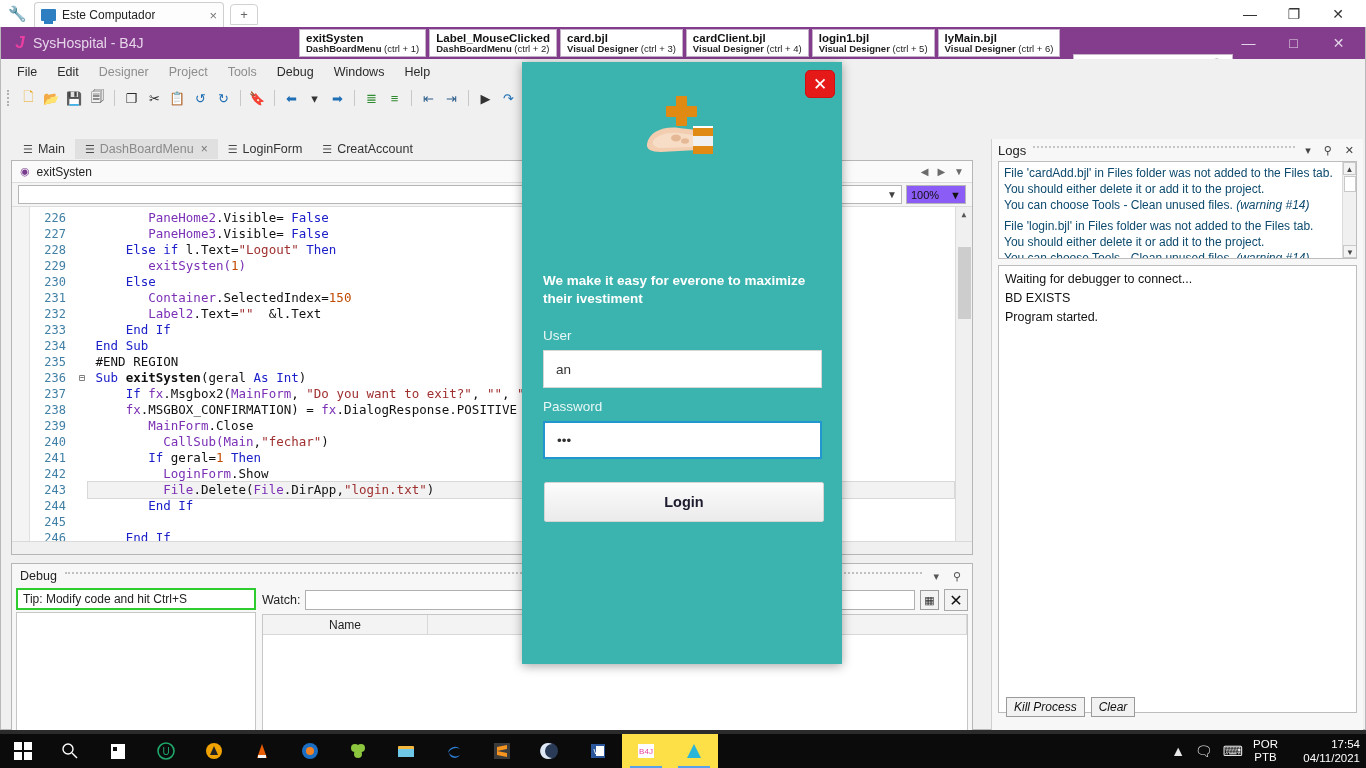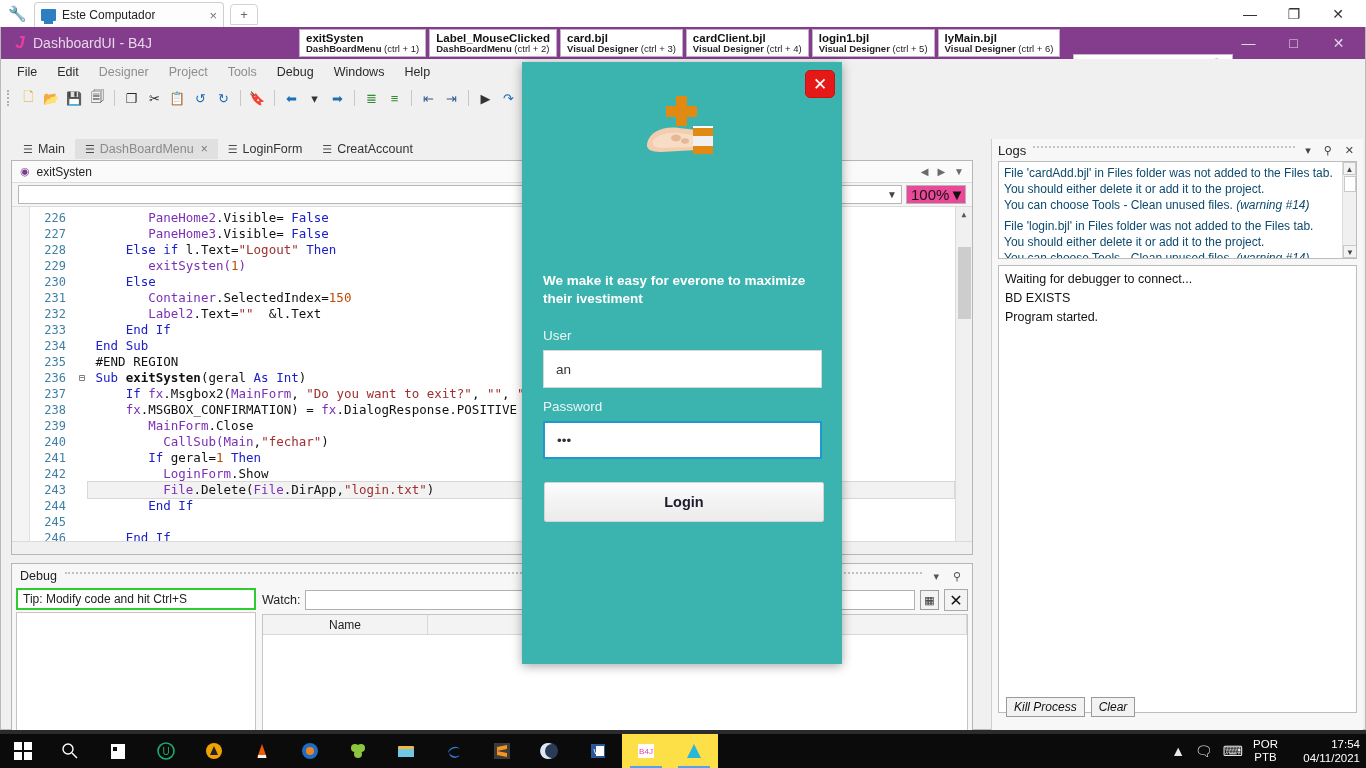--- a/index.html
+++ b/index.html
@@ -125,23 +125,23 @@
   }
   .code-header .gicon { color: #7a3d8e; font-size: 11px; }
   .code-header .gname { font-size: 12px; color: #222; }
   .code-navs { margin-left: auto; display:flex; gap: 9px; padding-right: 8px;
                color: #6b6b6b; font-size: 10px; }
   .code-selectors { height: 24px; background: #f5f5f5; border-bottom: 1px solid #dcdcdc;
                     display: flex; align-items: center; padding: 0 6px; gap: 4px; }
   .sel-big { flex: 1; height: 19px; background: #fff; border: 1px solid #b6b6b6;
              display:flex; align-items:center; justify-content:flex-end; padding-right: 4px;
              font-size: 10px; color: #444; }
-  .sel-zoom { width: 60px; height: 19px; background: #ec4899; border: 1px solid #b6b6b6;
+  .sel-zoom { width: 60px; height: 19px; background: #8b5cf6; border: 1px solid #b6b6b6;
               display:flex; align-items:center; justify-content:space-between;
-              padding: 0 4px; font-size: 15px; color: #111; }
+              padding: 0 4px; font-size: 11px; color: #111; }
   .code-body {
     position: relative; height: 347px; overflow: hidden; background: #ffffff;
     font-family: "DejaVu Sans Mono", monospace; font-size: 12.5px;
   }
   .gutter { position: absolute; left: 0; top: 0; width: 18px; height: 100%;
             background: #f4f4f4; border-right: 1px solid #e0e0e0; }
   .code-lines { position: absolute; left: 18px; top: 3px; right: 18px; }
   .cl { height: 16px; line-height: 16px; white-space: pre; display: flex; }
   .cl .ln { width: 46px; text-align: right; color: #3f7fa5; padding-right: 10px; flex: none;
             font-size: 12px; }
@@ -299,21 +299,21 @@
       <div class="os-wbtn">—</div>
       <div class="os-wbtn">❐</div>
       <div class="os-wbtn">✕</div>
     </div>
   </div>
 
   <div class="b4j">
 
     <div class="b4j-title">
       <div class="b4j-logo">J</div>
-      <div class="b4j-title-text">DashboardUI - B4J</div>
+      <div class="b4j-title-text">SysHospital - B4J</div>
       <div class="bk-tabs">
           <div class="bk-tab">
             <div class="l1">exitSysten</div>
             <div class="l2"><b>DashBoardMenu</b><span>  (ctrl + 1)</span></div>
           </div>
           <div class="bk-tab">
             <div class="l1">Label_MouseClicked</div>
             <div class="l2"><b>DashBoardMenu</b><span>  (ctrl + 2)</span></div>
           </div>
           <div class="bk-tab">

